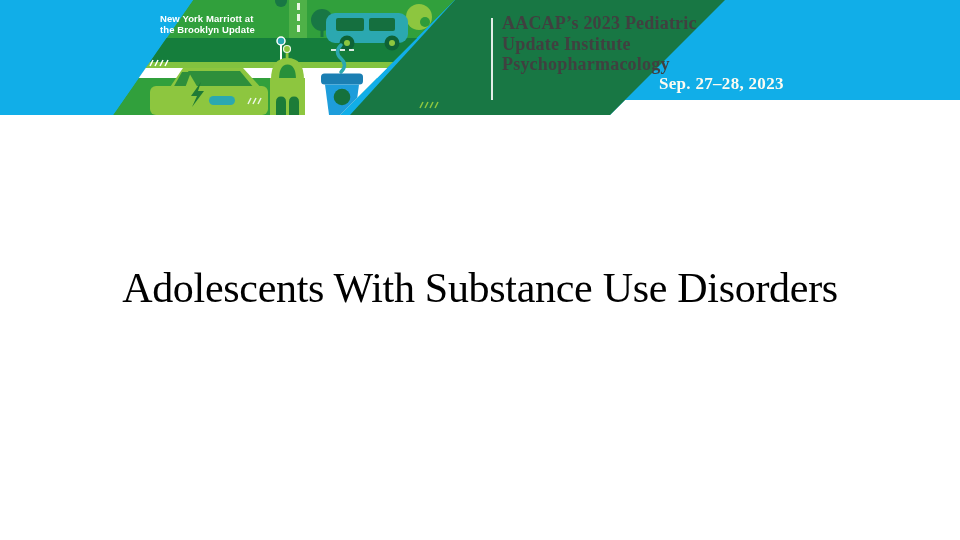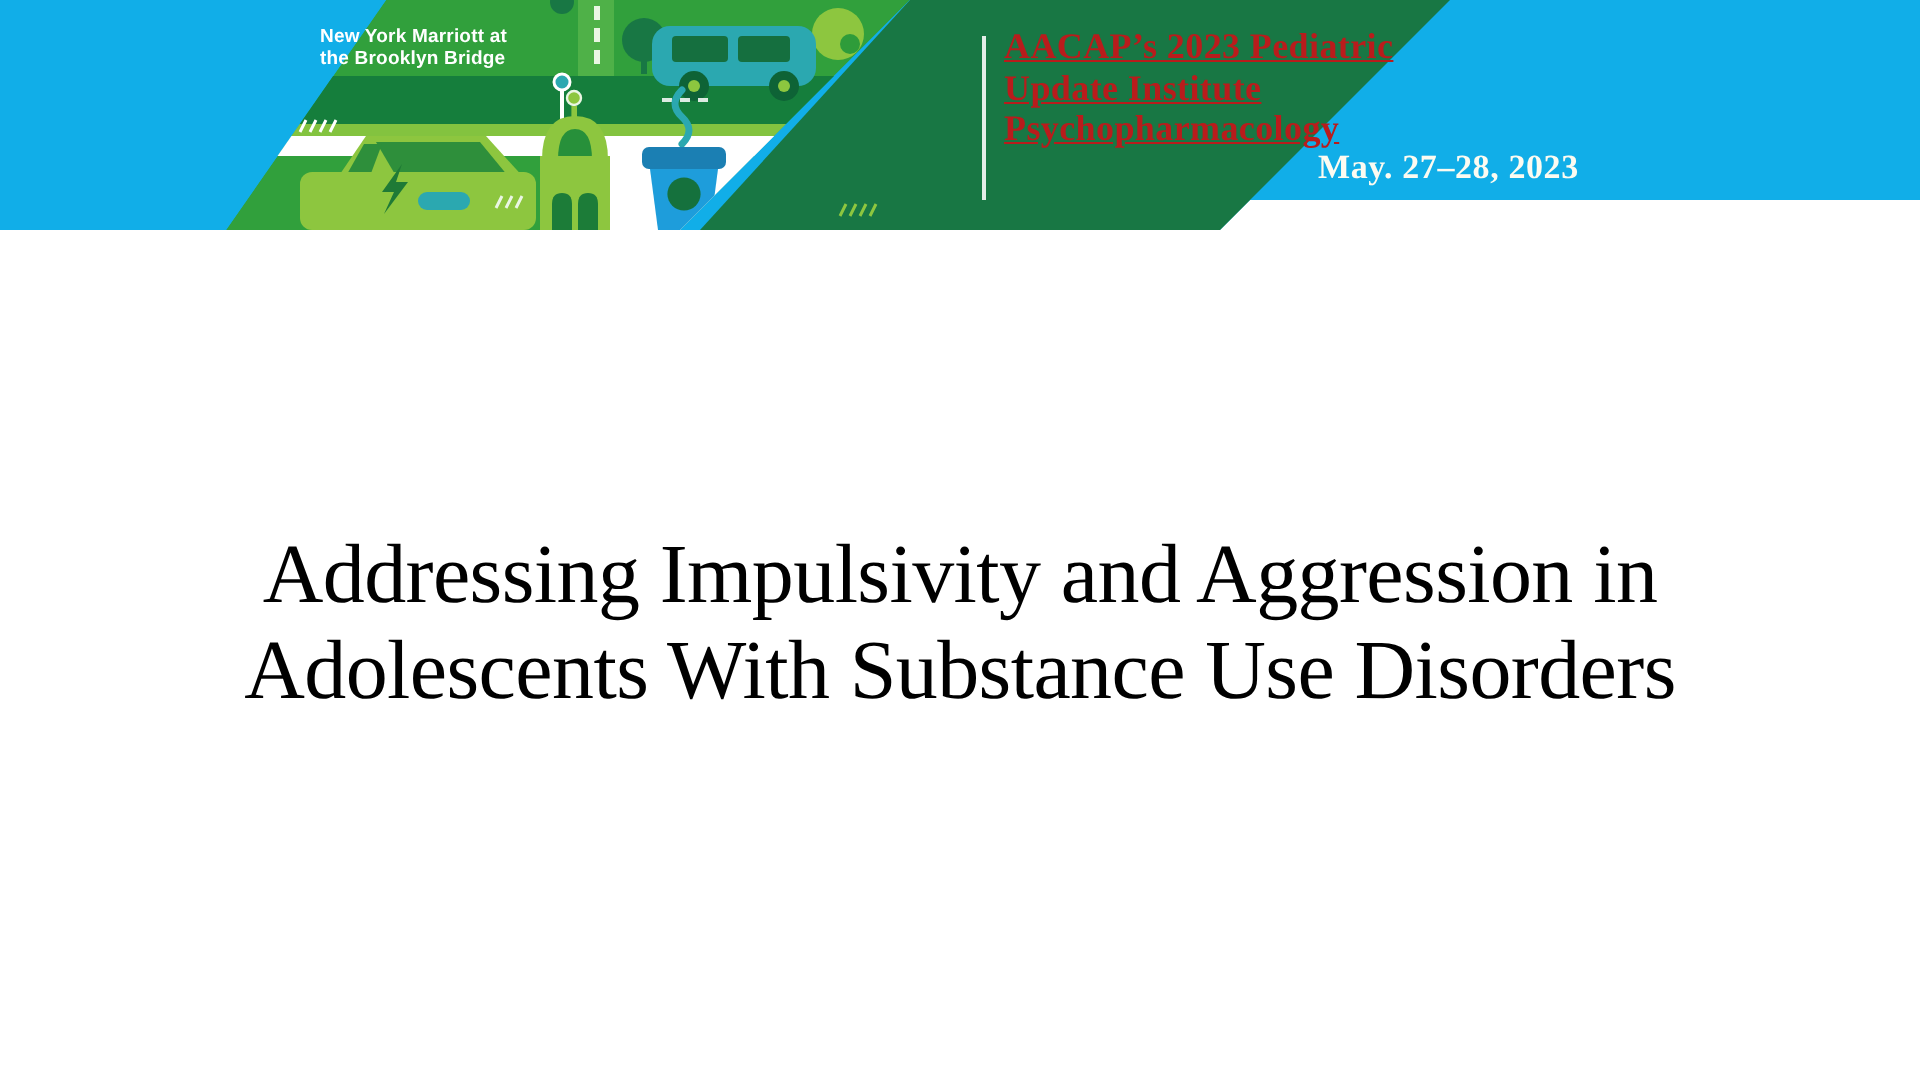--- a/index.html
+++ b/index.html
@@ -23,22 +23,22 @@
   }
   .program{
     position:absolute; right:472px; top:61px; text-align:right; color:#F2F7F2;
     font:400 11.5px/12.5px "Liberation Sans",sans-serif; letter-spacing:.1px;
   }
   .divider{
     position:absolute; left:491px; top:18px; width:2px; height:82px;
     background:rgba(255,255,255,.88);
   }
   .conf-title{
-    position:absolute; left:502px; top:13px; color:#b91c1c;
-    font:700 18px/20.5px "Liberation Serif",serif; letter-spacing:.2px;text-decoration:underline;
+    position:absolute; left:502px; top:13px; color:#404040;
+    font:700 18px/20.5px "Liberation Serif",serif; letter-spacing:.2px;
   }
   .date{
     position:absolute; left:659px; top:74px; color:#FCFBF1;
     font:700 17px "Liberation Serif",serif; letter-spacing:.3px;
   }
   .main-title{
     position:absolute; left:30px; right:30px; top:264px; text-align:center;
     color:var(--title-text);
     font:400 42px/48px "Liberation Serif",serif; letter-spacing:-0.3px;
   }
@@ -122,33 +122,32 @@
           <circle cx="342" cy="97" r="8.3" fill="#15713D"></circle>
         </g>
       </g>
 
       <polygon class="f-dgreen" points="455,0 725,0 610,115 350,115"></polygon>
       <path d="M420,108 l3,-6 M425,108 l3,-6 M430,108 l3,-6 M435,108 l3,-6" stroke="#8DC63F" stroke-width="1.5"></path>
     </svg>
 
     <div class="venue">
       <div>New York Marriott at</div>
-      <div>the Brooklyn Bridge</div>
+      <div>the Brooklyn Update</div>
     </div>
 
 
     <div class="divider"></div>
 
     <div class="conf-title">
       <div>AACAP’s 2023 Pediatric</div>
       <div>Update Institute</div>
       <div>Psychopharmacology</div>
     </div>
 
-    <div class="date">May. 27–28, 2023</div>
+    <div class="date">Sep. 27–28, 2023</div>
   </div>
 
   <div class="main-title">
-    <div>Addressing Impulsivity and Aggression in</div>
     <div>Adolescents With Substance Use Disorders</div>
   </div>
 
 </div>
 
 </body></html>

